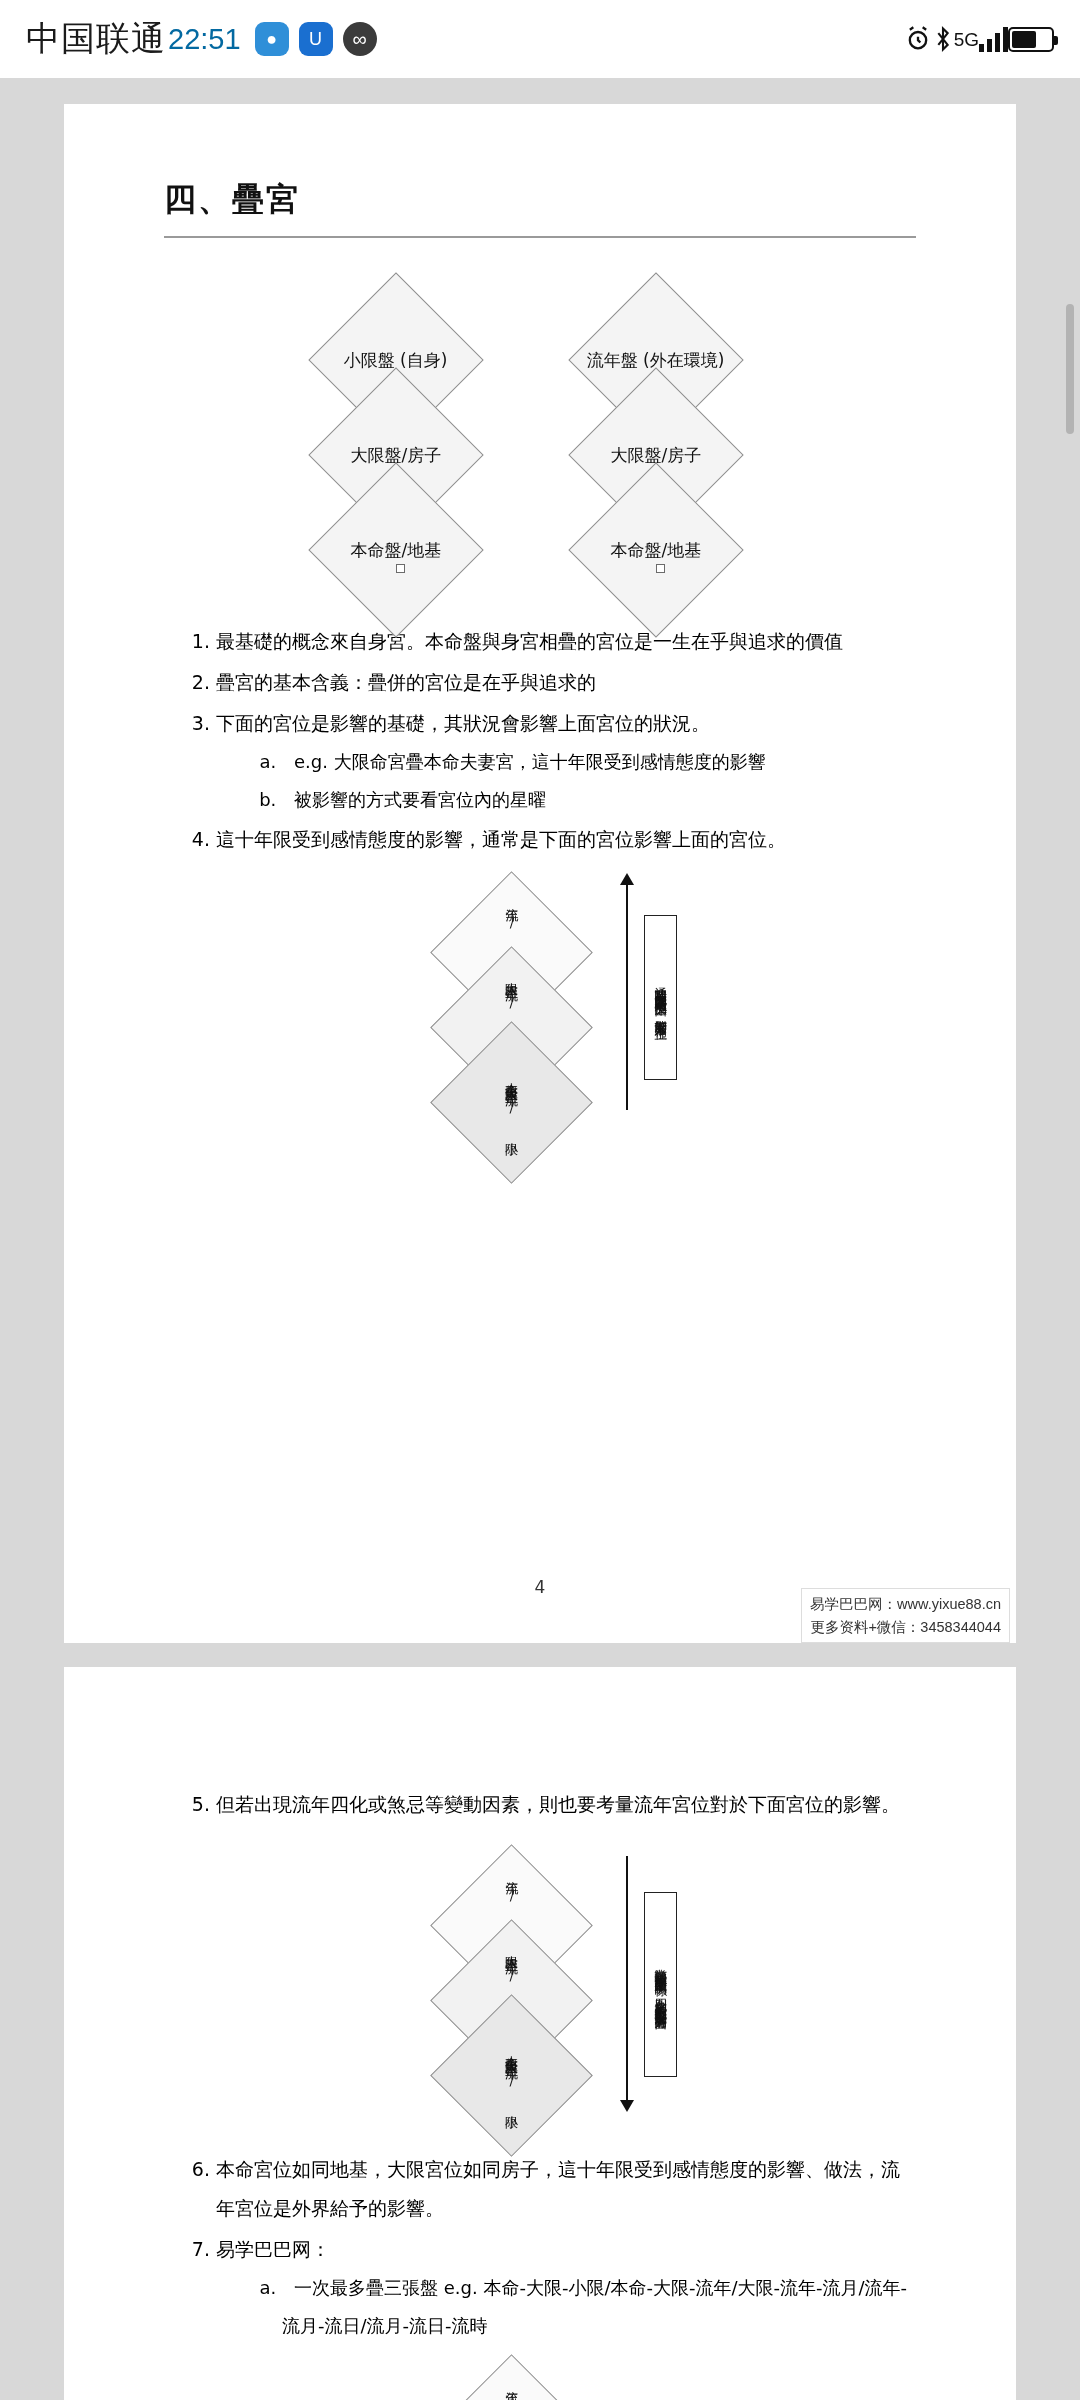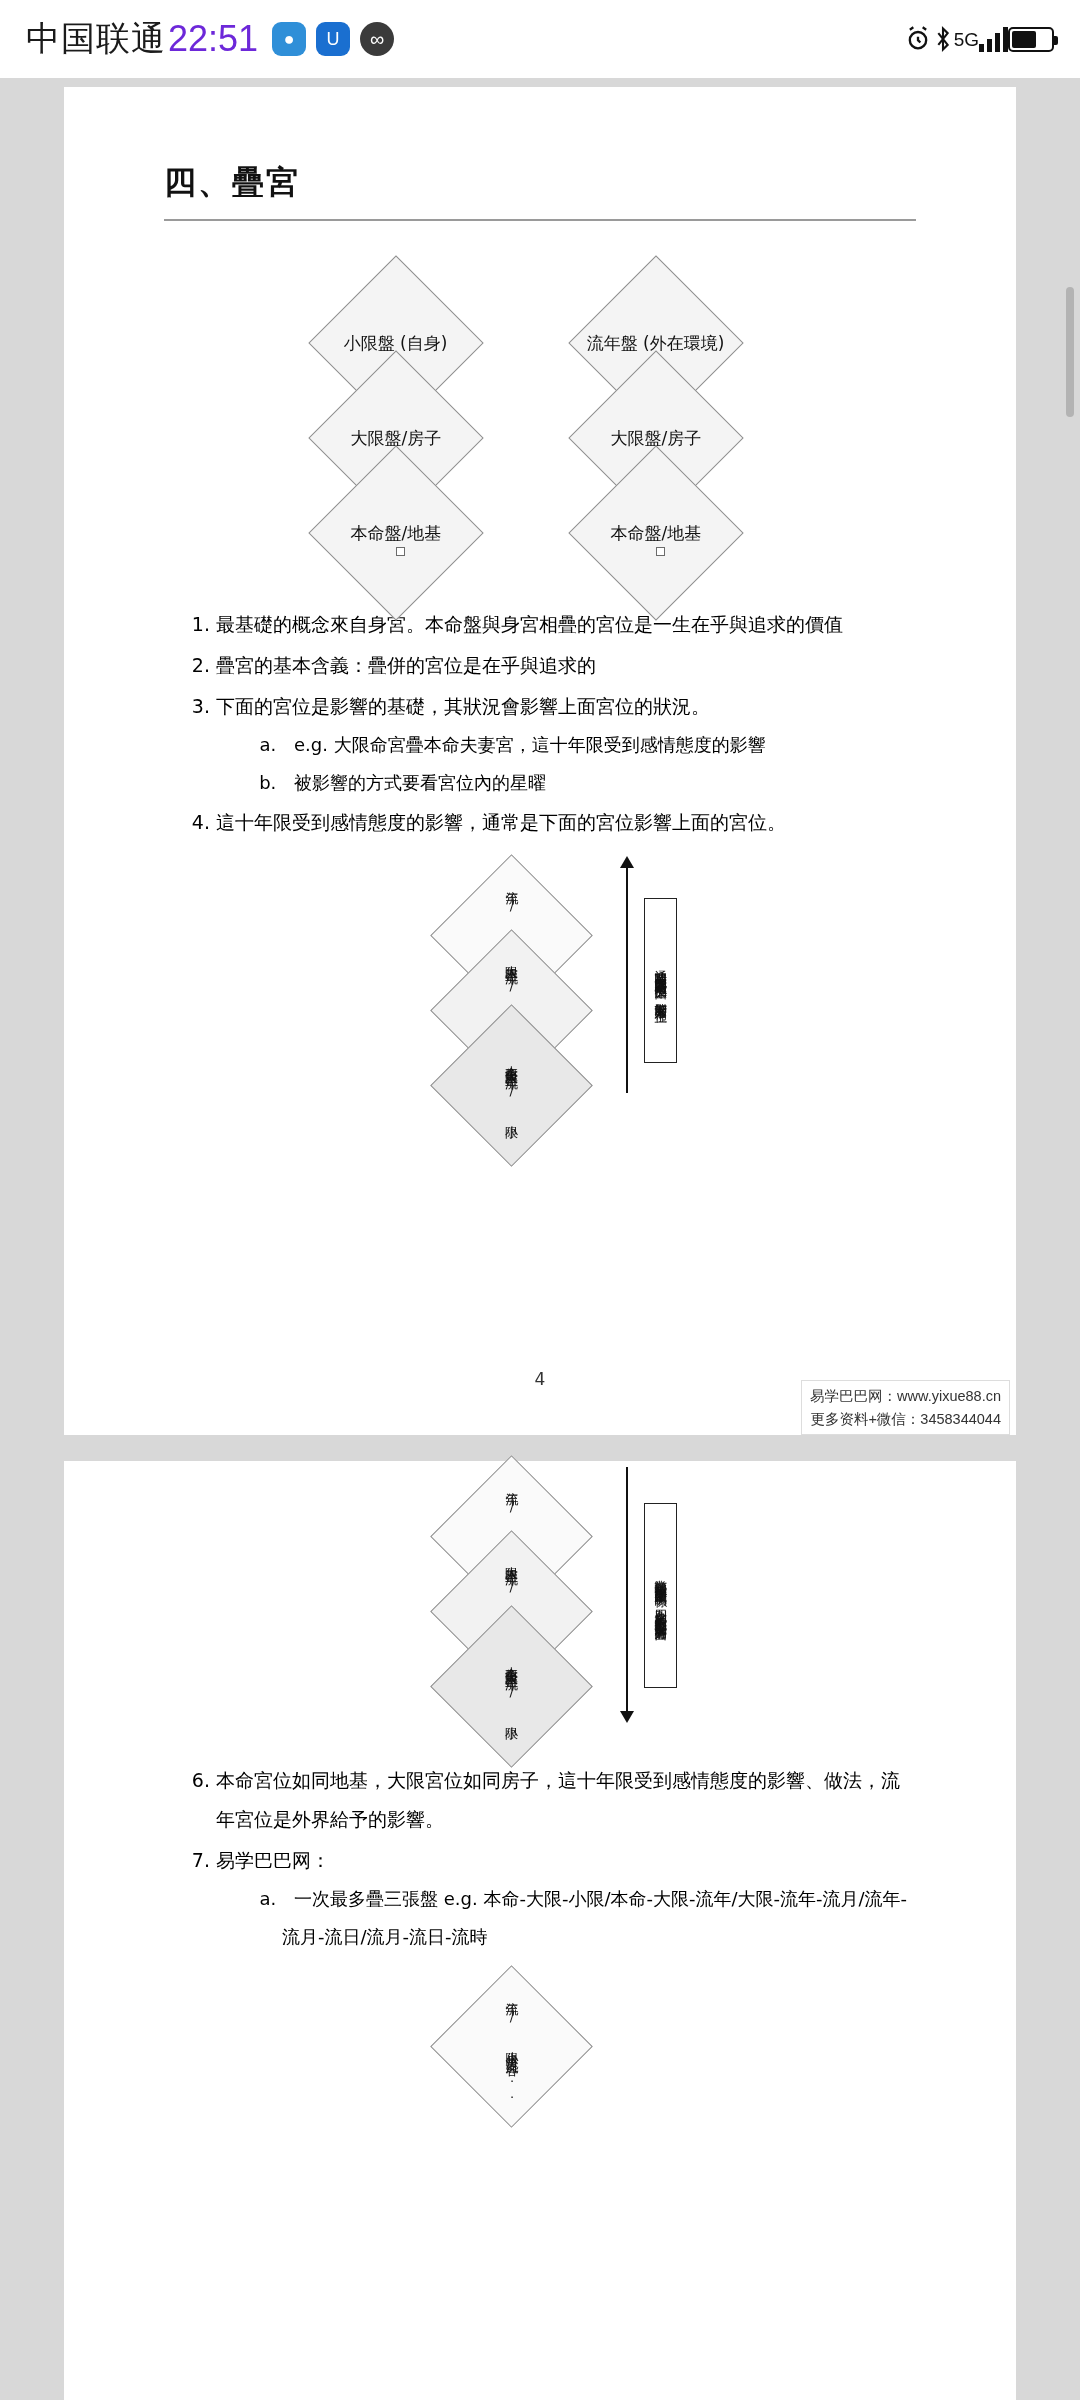--- a/index.html
+++ b/index.html
@@ -14,21 +14,21 @@
   
   .statusbar {
     position: relative;
     width: 1080px; height: 78px;
     background: #ffffff;
     display: flex; align-items: center;
     padding: 0 26px;
   }
   .sb-left { display: flex; align-items: center; gap: 2px; }
   .sb-carrier { font-size: 34px; color: #1b1b1b; letter-spacing: 1px; }
-  .sb-clock { font-size: 36px; color: #6d28d9; font-weight: 400; }
+  .sb-clock { font-size: 29px; color: #0369a1; font-weight: 400; }
   .sb-icons { display: flex; align-items: center; gap: 10px; margin-left: 12px; }
   .sb-appicon {
     width: 34px; height: 34px; border-radius: 9px;
     display: flex; align-items: center; justify-content: center;
     font-size: 18px; color: #fff;
   }
   .ic-blue { background: #2f8fd8; }
   .ic-u { background: #1a6fd0; }
   .ic-dark { background: #3b3b3b; border-radius: 17px; font-size: 20px; }
   .sb-right { margin-left: auto; display: flex; align-items: center; }
@@ -57,21 +57,21 @@
     width: 8px; height: 130px; background: #b3b3b3; border-radius: 4px;
   }
 
   .page {
     position: relative;
     margin: 0 auto;
     width: 952px;
     background: #ffffff;
     padding: 0;
   }
-  .page.p1 { margin-top: 9px; height: 1348px; }
+  .page.p1 { margin-top: 26px; height: 1539px; }
   .page.p2 { margin-top: 24px; height: 1060px; }
 
   .page-inner { padding: 0 100px; position: relative; height: 100%; }
 
   h1.sec-title {
     font-family: "DejaVu Sans", sans-serif;
     font-size: 32px; font-weight: bold; color: #111;
     margin: 0; padding-top: 74px; letter-spacing: 2px;
   }
   .rule { height: 2px; background: #9a9a9a; margin-top: 14px; }
@@ -285,20 +285,23 @@
         <div>易学巴巴网：www.yixue88.cn</div>
         <div>更多资料+微信：3458344044</div>
       </div>
 
       <div class="pagenum">4</div>
     </div>
   </div>
 
   <div class="page p2">
     <div class="page-inner">
+      <ol class="lvl1" start="5" style="padding-top:118px;">
+        <li><span>但若出現流年四化或煞忌等變動因素，則也要考量流年宮位對於下面宮位的影響。</span></li>
+      </ol>
 
       <div class="stack-wrap tall" style="margin-top:26px;">
         <div class="stk" style="width:115px;height:115px;left:290px;top:18px;background:#fafafa;">
           <div class="lbl">
             <span>流年 / 小限</span>
             <span>流月</span>
             <span>流日</span>
             <span>各...</span>
           </div>
         </div>

